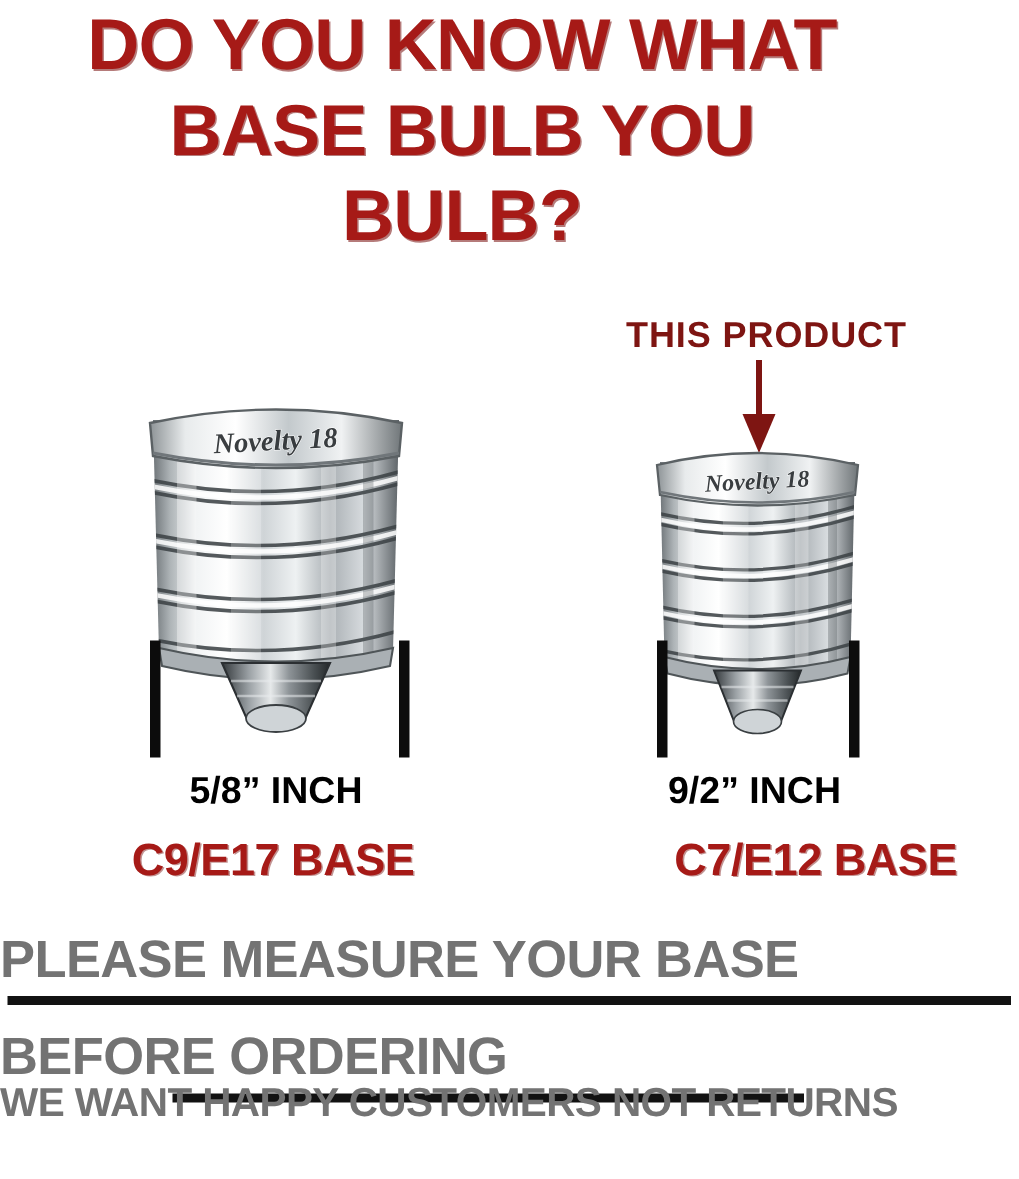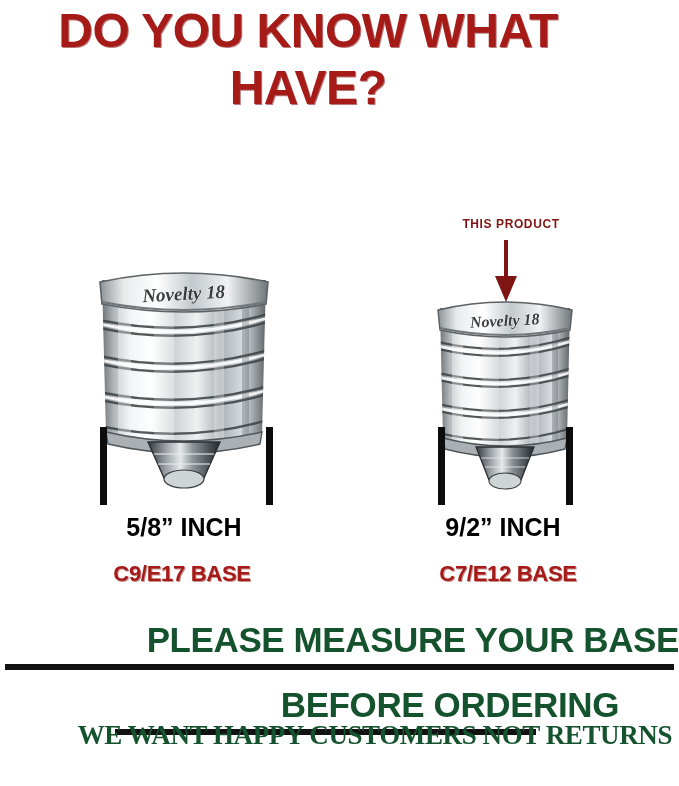--- a/index.html
+++ b/index.html
@@ -35,21 +35,21 @@
 
   
   #callout-label {
     position: absolute;
     left: 396px;
     top: 214px;
     width: 230px;
     text-align: center;
     color: #7E1512;
     font-weight: bold;
-    font-size: 12px;
+    font-size: 24px;
     letter-spacing: 0.6px;
     line-height: 20px;
   }
   #callout-arrow {
     position: absolute;
     left: 490px;
     top: 240px;
     width: 32px;
     height: 62px;
   }
@@ -87,62 +87,63 @@
   }
   #measure-left  { left: 86px;  top: 513px; width: 196px; }
   #measure-right { left: 416px; top: 513px; width: 174px; }
 
   
   .base-label {
     position: absolute;
     text-align: center;
     color: #A61A17;
     font-weight: bold;
-    font-size: 22px;
+    font-size: 30px;
     line-height: 34px;
     letter-spacing: -0.3px;
     white-space: nowrap;
     text-shadow: 1px 1px 0 rgba(120,14,12,0.45);
   }
   #base-label-left  { left: 52px;  top: 557px; width: 260px; }
-  #base-label-right { left: 378px; top: 557px; width: 260px; }
+  #base-label-right { left: 378px; top: 557px; width: 260px; text-align: right; }
 
   
   .notice {
     position: absolute;
-    text-align: right;
-    color: #14532d;
+    text-align: left;
+    color: #737373;
     font-weight: bold;
     white-space: nowrap;
   }
   #notice-1 {
     left: 0; top: 620px; width: 679px;
     font-size: 35px; line-height: 40px; letter-spacing: -0.4px;
   }
   #notice-2 {
     left: 0; top: 685px; width: 619px;
     font-size: 35px; line-height: 40px; letter-spacing: -0.4px;
   }
   #notice-3 {
     left: 0; top: 720px; width: 672px;
-    font-size: 27px; line-height: 31px; letter-spacing: -0.4px; font-family: Liberation Serif, serif;
+    font-size: 27px; line-height: 31px; letter-spacing: -0.4px;
   }
   .rule {
     position: absolute;
     background: #121212;
   }
   #rule-1 { left: 5px;   top: 664px; width: 669px; height: 6px; }
   #rule-2 { left: 115px; top: 729px; width: 421px; height: 6px; }
 </style>
 </head>
 <body>
 
 <div id="headline">
   <span class="hl-line">DO YOU KNOW WHAT</span>
-  <span class="hl-line">HAVE?</span>
+  <span class="hl-line">BASE BULB YOU</span>
+  <span class="hl-line">BULB?</span>
 </div>
 
 <div id="callout-label">THIS PRODUCT</div>
 
 <div id="callout-arrow">
   <svg viewBox="0 0 32 62" width="32" height="62" aria-hidden="true">
     <rect x="14" y="0" width="4" height="40" fill="#7E1512"></rect>
     <polygon points="5,36 27,36 16,62" fill="#7E1512"></polygon>
   </svg>
 </div>

